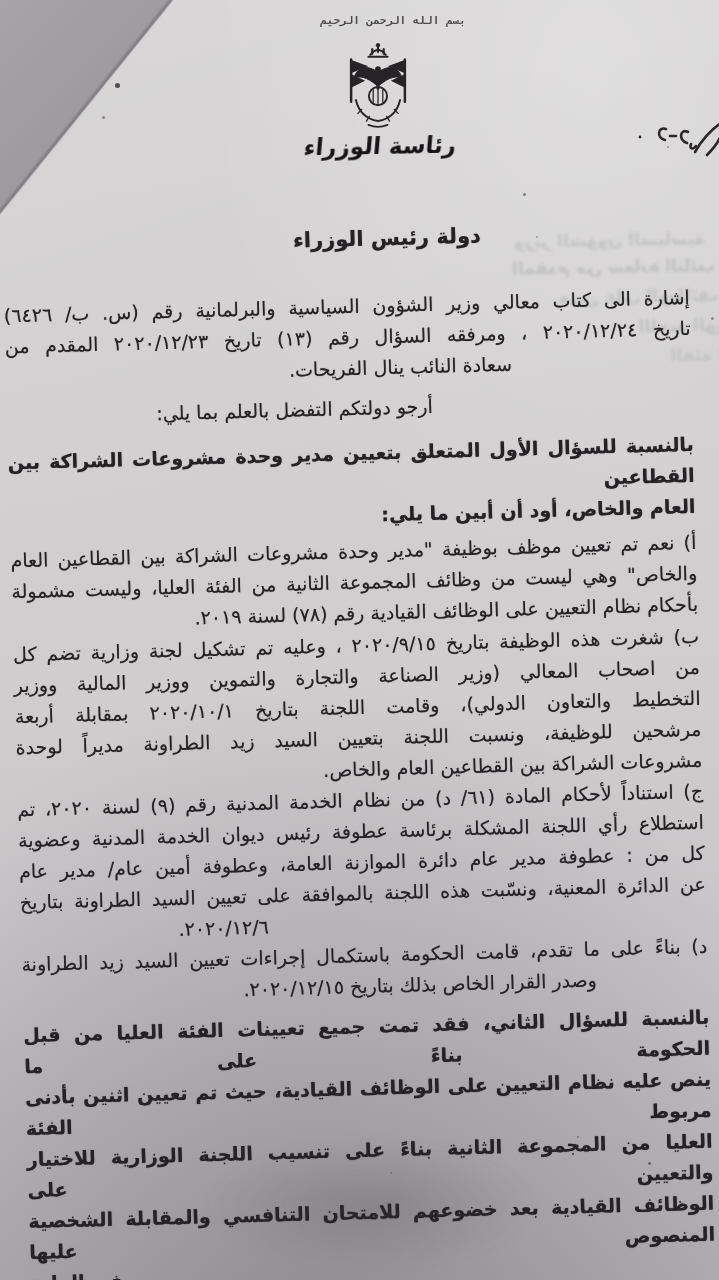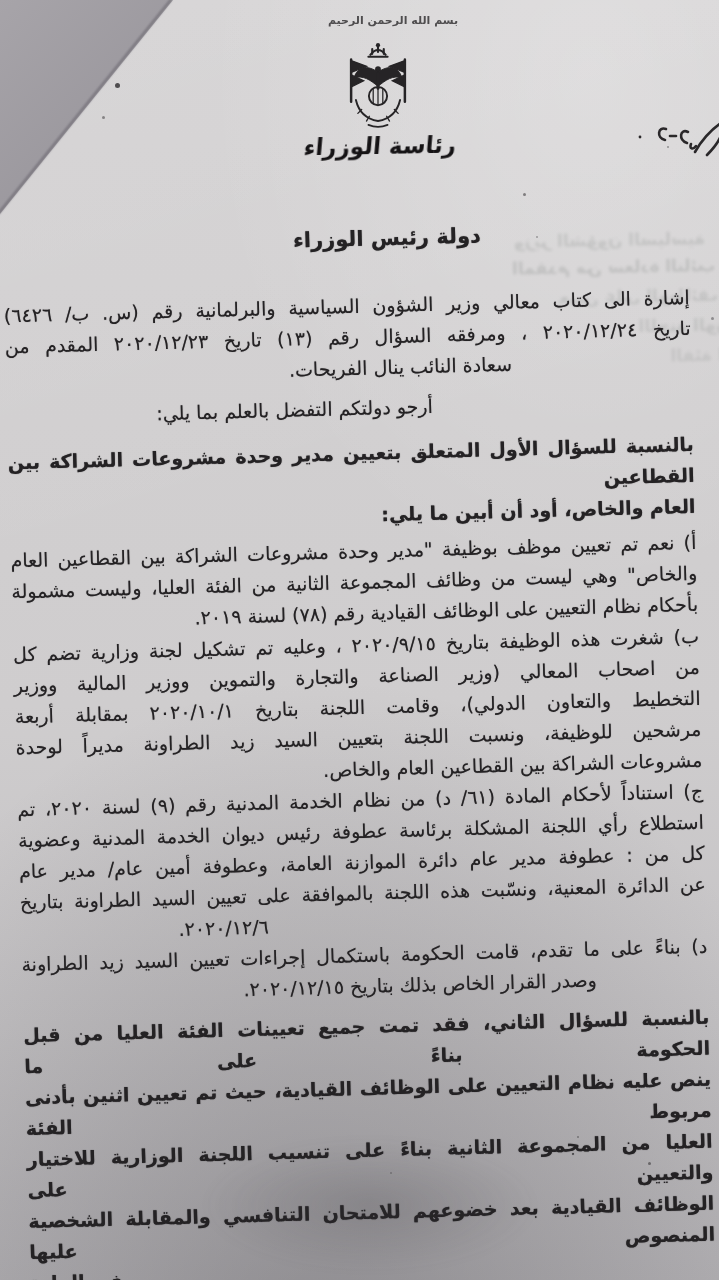--- a/index.html
+++ b/index.html
@@ -14,21 +14,21 @@
   
   .bg-corner{position:absolute;left:0;top:0;width:200px;height:230px;
     background:linear-gradient(135deg,#a7a4a9 0%,#9a979d 60%,#8f8c92 100%);
     clip-path:polygon(0 0,173px 0,0 214px);}
   .paper-edge{position:absolute;left:172px;top:0;width:276px;height:2.4px;
     background:rgba(74,72,80,.55);filter:blur(1px);
     transform-origin:0 0;transform:rotate(128.9deg);}
   
   .bismillah{position:absolute;left:308px;top:14px;width:170px;text-align:center;
     font-size:11px;font-weight:700;color:#2c2a2c;opacity:.8;filter:blur(.55px);
-    letter-spacing:-.5px;}
+    letter-spacing:-.5px;font-family:Liberation Mono, monospace;}
   .crest{position:absolute;left:330px;top:40px;filter:blur(.3px);opacity:.93;}
   .ministry{position:absolute;left:295px;top:133px;width:170px;text-align:center;
     font-size:23px;font-weight:700;color:#151315;filter:blur(.45px);
     transform:skewX(-6deg) rotate(-1deg);}
   
   .handmark{position:absolute;left:633px;top:110px;filter:blur(.25px);}
   
   .ghost{position:absolute;color:#35403a;font-size:17px;font-weight:700;
     transform:scaleX(-1) rotate(1deg);filter:blur(1.4px);white-space:nowrap;overflow:hidden;}
   

